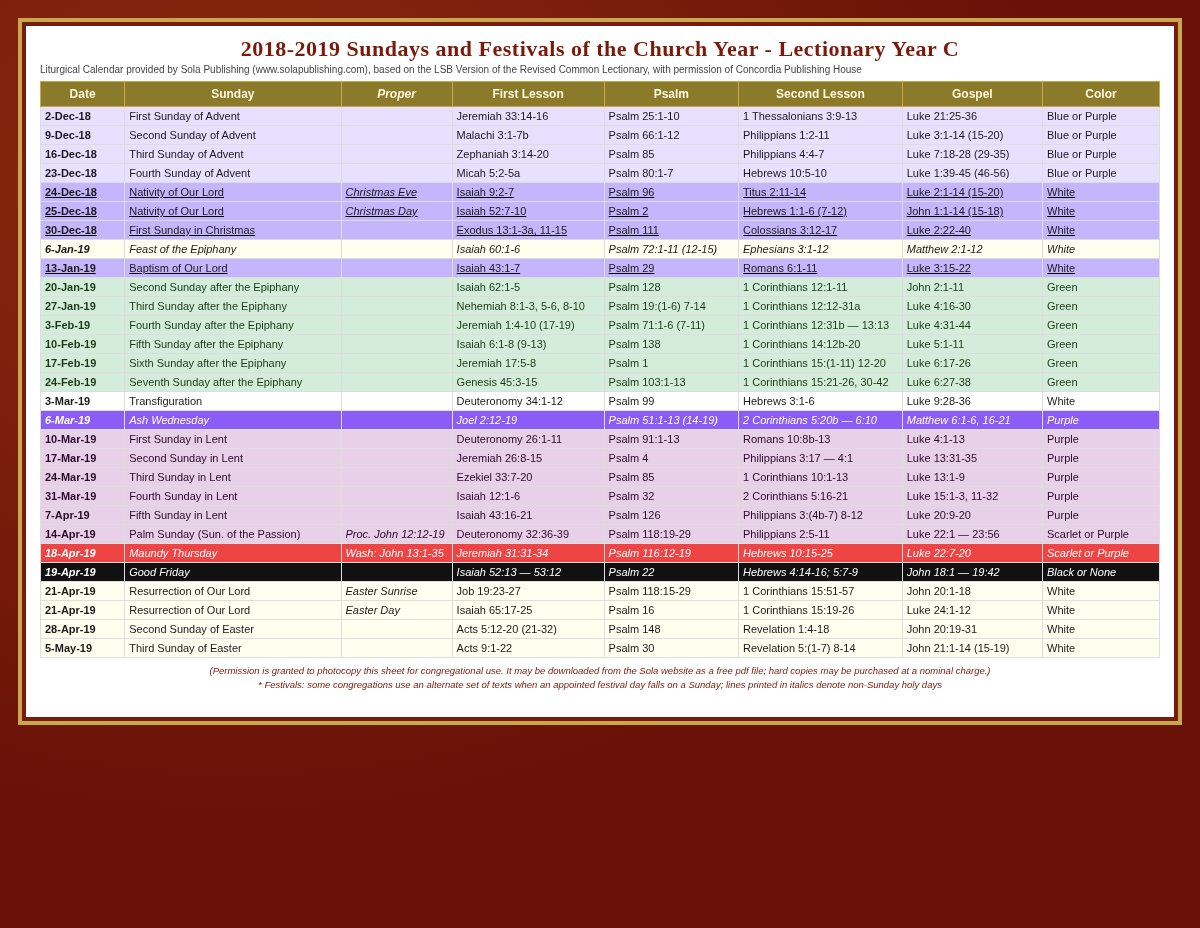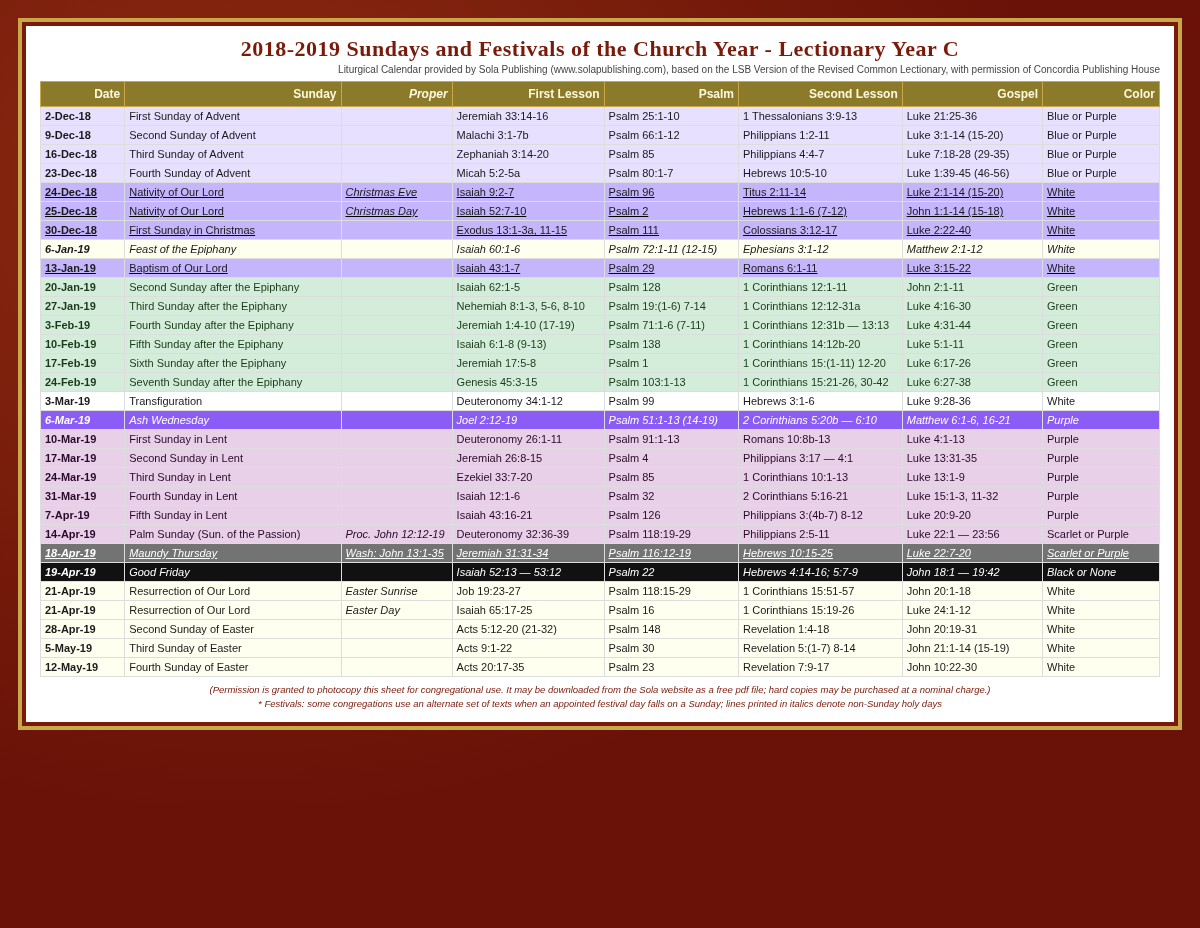--- a/index.html
+++ b/index.html
@@ -11,62 +11,62 @@
       font-family: Arial, sans-serif;
       padding: 18px;
     }
     .outer-border {
       border: 4px solid #c8a84b;
       padding: 4px;
       background: #7a1a0a;
     }
     .inner-container {
       background: #fff;
-      padding: 10px 14px 10px 14px;
+      padding: 10px 14px 24px 14px;
     }
     .main-title {
       text-align: center;
       font-size: 22px;
       font-weight: bold;
       font-family: 'Georgia', serif;
       color: #7a1a0a;
       margin-bottom: 2px;
       letter-spacing: 0.5px;
     }
     .subtitle {
-      text-align: right;
+      text-align: left;
       font-size: 10px;
       color: #444;
       margin-bottom: 6px;
     }
     table {
       width: 100%;
       border-collapse: collapse;
       font-size: 11px;
     }
     thead tr th {
       background: #8b7a2a;
       color: #fff8dc;
       font-weight: bold;
       padding: 5px 4px;
-      text-align: right;
+      text-align: center;
       border: 1px solid #c8a84b;
       font-size: 12px;
     }
     tbody tr td {
       padding: 3px 4px;
       border: 1px solid #ddd;
       vertical-align: middle;
       color: #1a1a1a;
     }
     .row-white { background: #c4b5fd; text-decoration: underline; }
     .row-green { background: #d4edda; color: #1a3a1a; }
     .row-ash { background: #8b5cf6; color: #fff; font-style: italic; }
     .row-ash td { color: #fff; font-style: italic; }
-    .row-maundy { background: #737373; color: #fff; font-style: italic; text-decoration: underline; }
+    .row-maundy { background: #ef4444; color: #fff; font-style: italic; }
     .row-maundy td { color: #fff; font-style: italic; }
     .row-good-friday { background: #111; color: #fff; font-style: italic; }
     .row-good-friday td { color: #fff; font-style: italic; margin-left: 26px; }
     .row-advent { background: #e8e0ff; }
     .row-epiphany-feast { background: #fffff0; font-style: italic; }
     .row-epiphany-feast td { font-style: italic; }
     .row-transfig { background: #fff; }
     .row-lent { background: #e8d0e8; }
     .row-palm { background: #e8d0e8; }
     .row-easter { background: #fffff0; }
@@ -399,30 +399,20 @@
           <tr class="row-easter">
     <td class="col-date">5-May-19</td>
     <td class="col-sunday">Third Sunday of Easter</td>
     <td class="col-proper"></td>
     <td class="col-first">Acts 9:1-22</td>
     <td class="col-psalm">Psalm 30</td>
     <td class="col-second">Revelation 5:(1-7) 8-14</td>
     <td class="col-gospel">John 21:1-14 (15-19)</td>
     <td class="col-color">White</td>
   </tr>
-          <tr class="row-easter">
-    <td class="col-date">12-May-19</td>
-    <td class="col-sunday">Fourth Sunday of Easter</td>
-    <td class="col-proper"></td>
-    <td class="col-first">Acts 20:17-35</td>
-    <td class="col-psalm">Psalm 23</td>
-    <td class="col-second">Revelation 7:9-17</td>
-    <td class="col-gospel">John 10:22-30</td>
-    <td class="col-color">White</td>
-  </tr>
         </tbody>
     </table>
     <div class="footer-note">
       <div>(Permission is granted to photocopy this sheet for congregational use. It may be downloaded from the Sola website as a free pdf file; hard copies may be purchased at a nominal charge.)</div>
       <div>* Festivals: some congregations use an alternate set of texts when an appointed festival day falls on a Sunday; lines printed in italics denote non-Sunday holy days</div>
     </div>
   </div>
 </div>
 
 </body></html>

